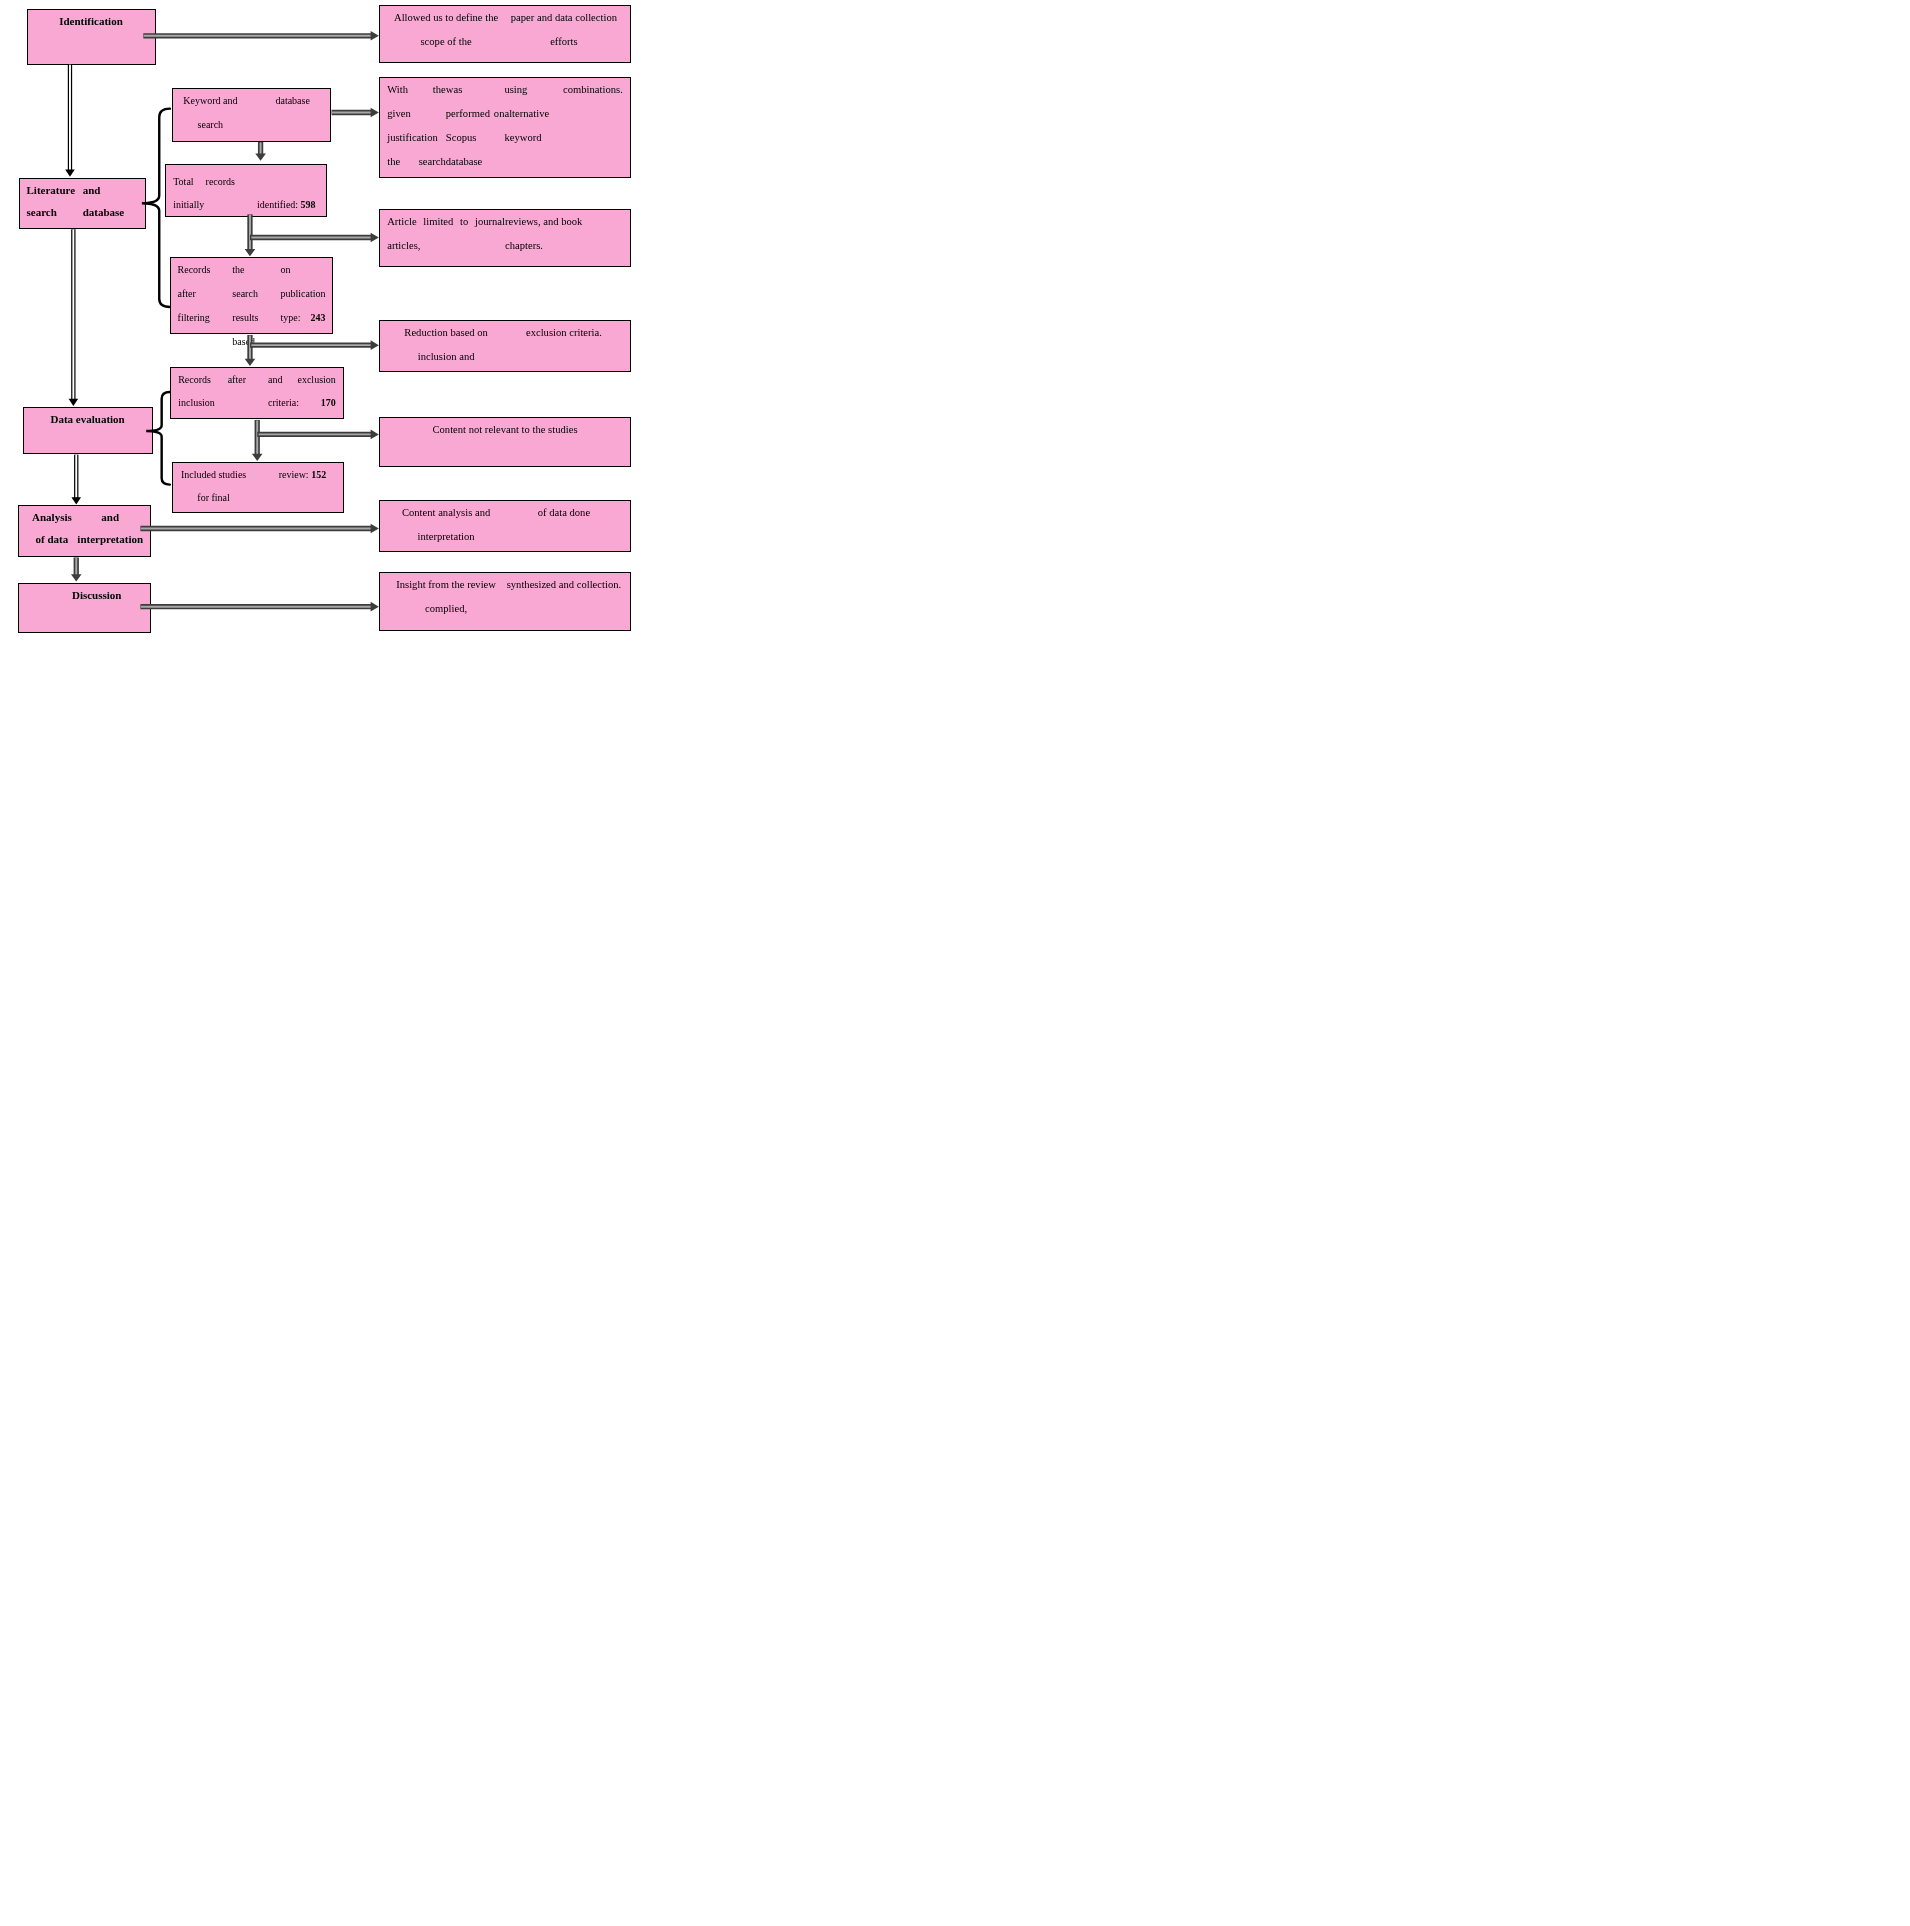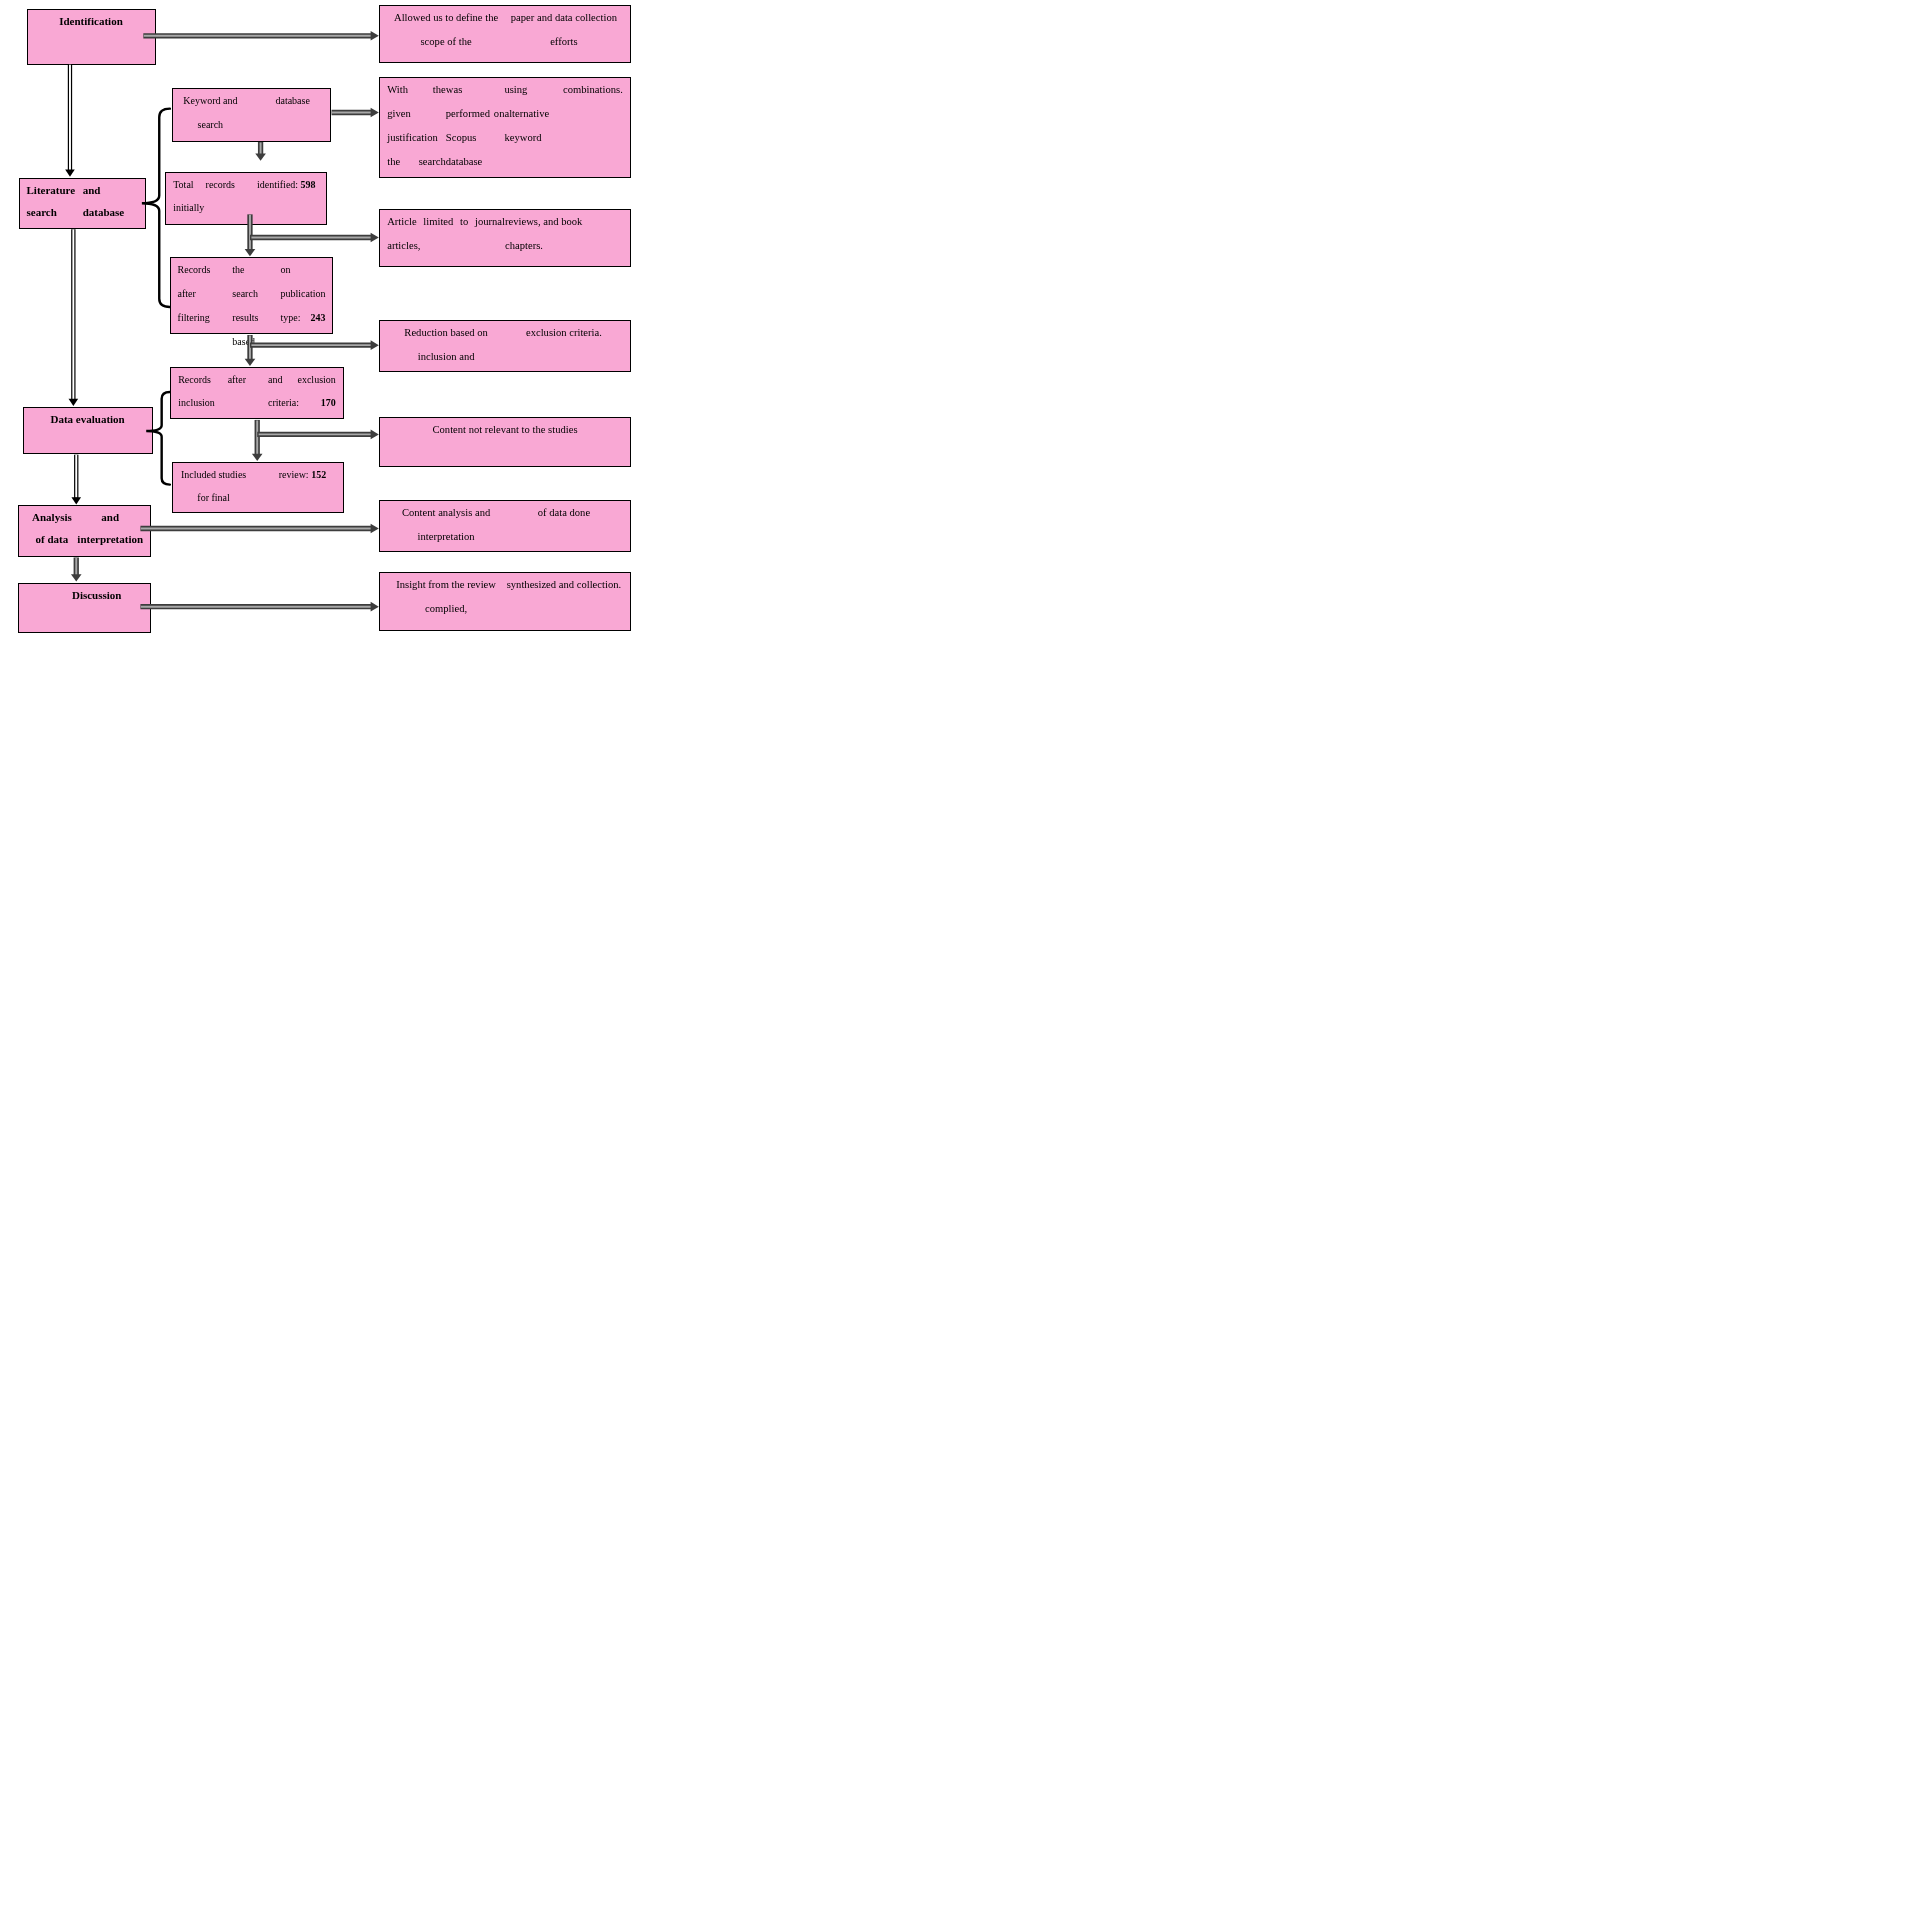--- a/index.html
+++ b/index.html
@@ -51,21 +51,21 @@
       <div class="line c"><span>and interpretation</span></div>
     </div>
   <div class="box stage" style="left:6.3px;top:583px;width:133px;height:50px;padding-left:31px;">
       <div class="line c"><span>Discussion</span></div>
     </div>
 
   <div class="box mid" style="left:172px;top:88px;width:159px;height:54px;">
       <div class="line c"><span>Keyword and search</span></div>
       <div class="line c"><span>database</span></div>
     </div>
-  <div class="box mid" style="left:165px;top:172px;width:162px;height:53px;line-height:23px;">
+  <div class="box mid" style="left:165px;top:164px;width:162px;height:53px;line-height:23px;align-items:flex-end;">
       <div class="line j"><span>Total records initially</span></div>
       <div class="line l"><span>identified: </span><span class="num">598</span></div>
     </div>
   <div class="box mid" style="left:170px;top:257px;width:163px;height:77px;line-height:24px;">
       <div class="line j"><span>Records after filtering</span></div>
       <div class="line j"><span>the search results based</span></div>
       <div class="line j"><span>on publication type: </span><span class="num">243</span></div>
     </div>
   <div class="box mid" style="left:170px;top:367px;width:174px;height:52px;line-height:23px;">
       <div class="line j"><span>Records after inclusion</span></div>

